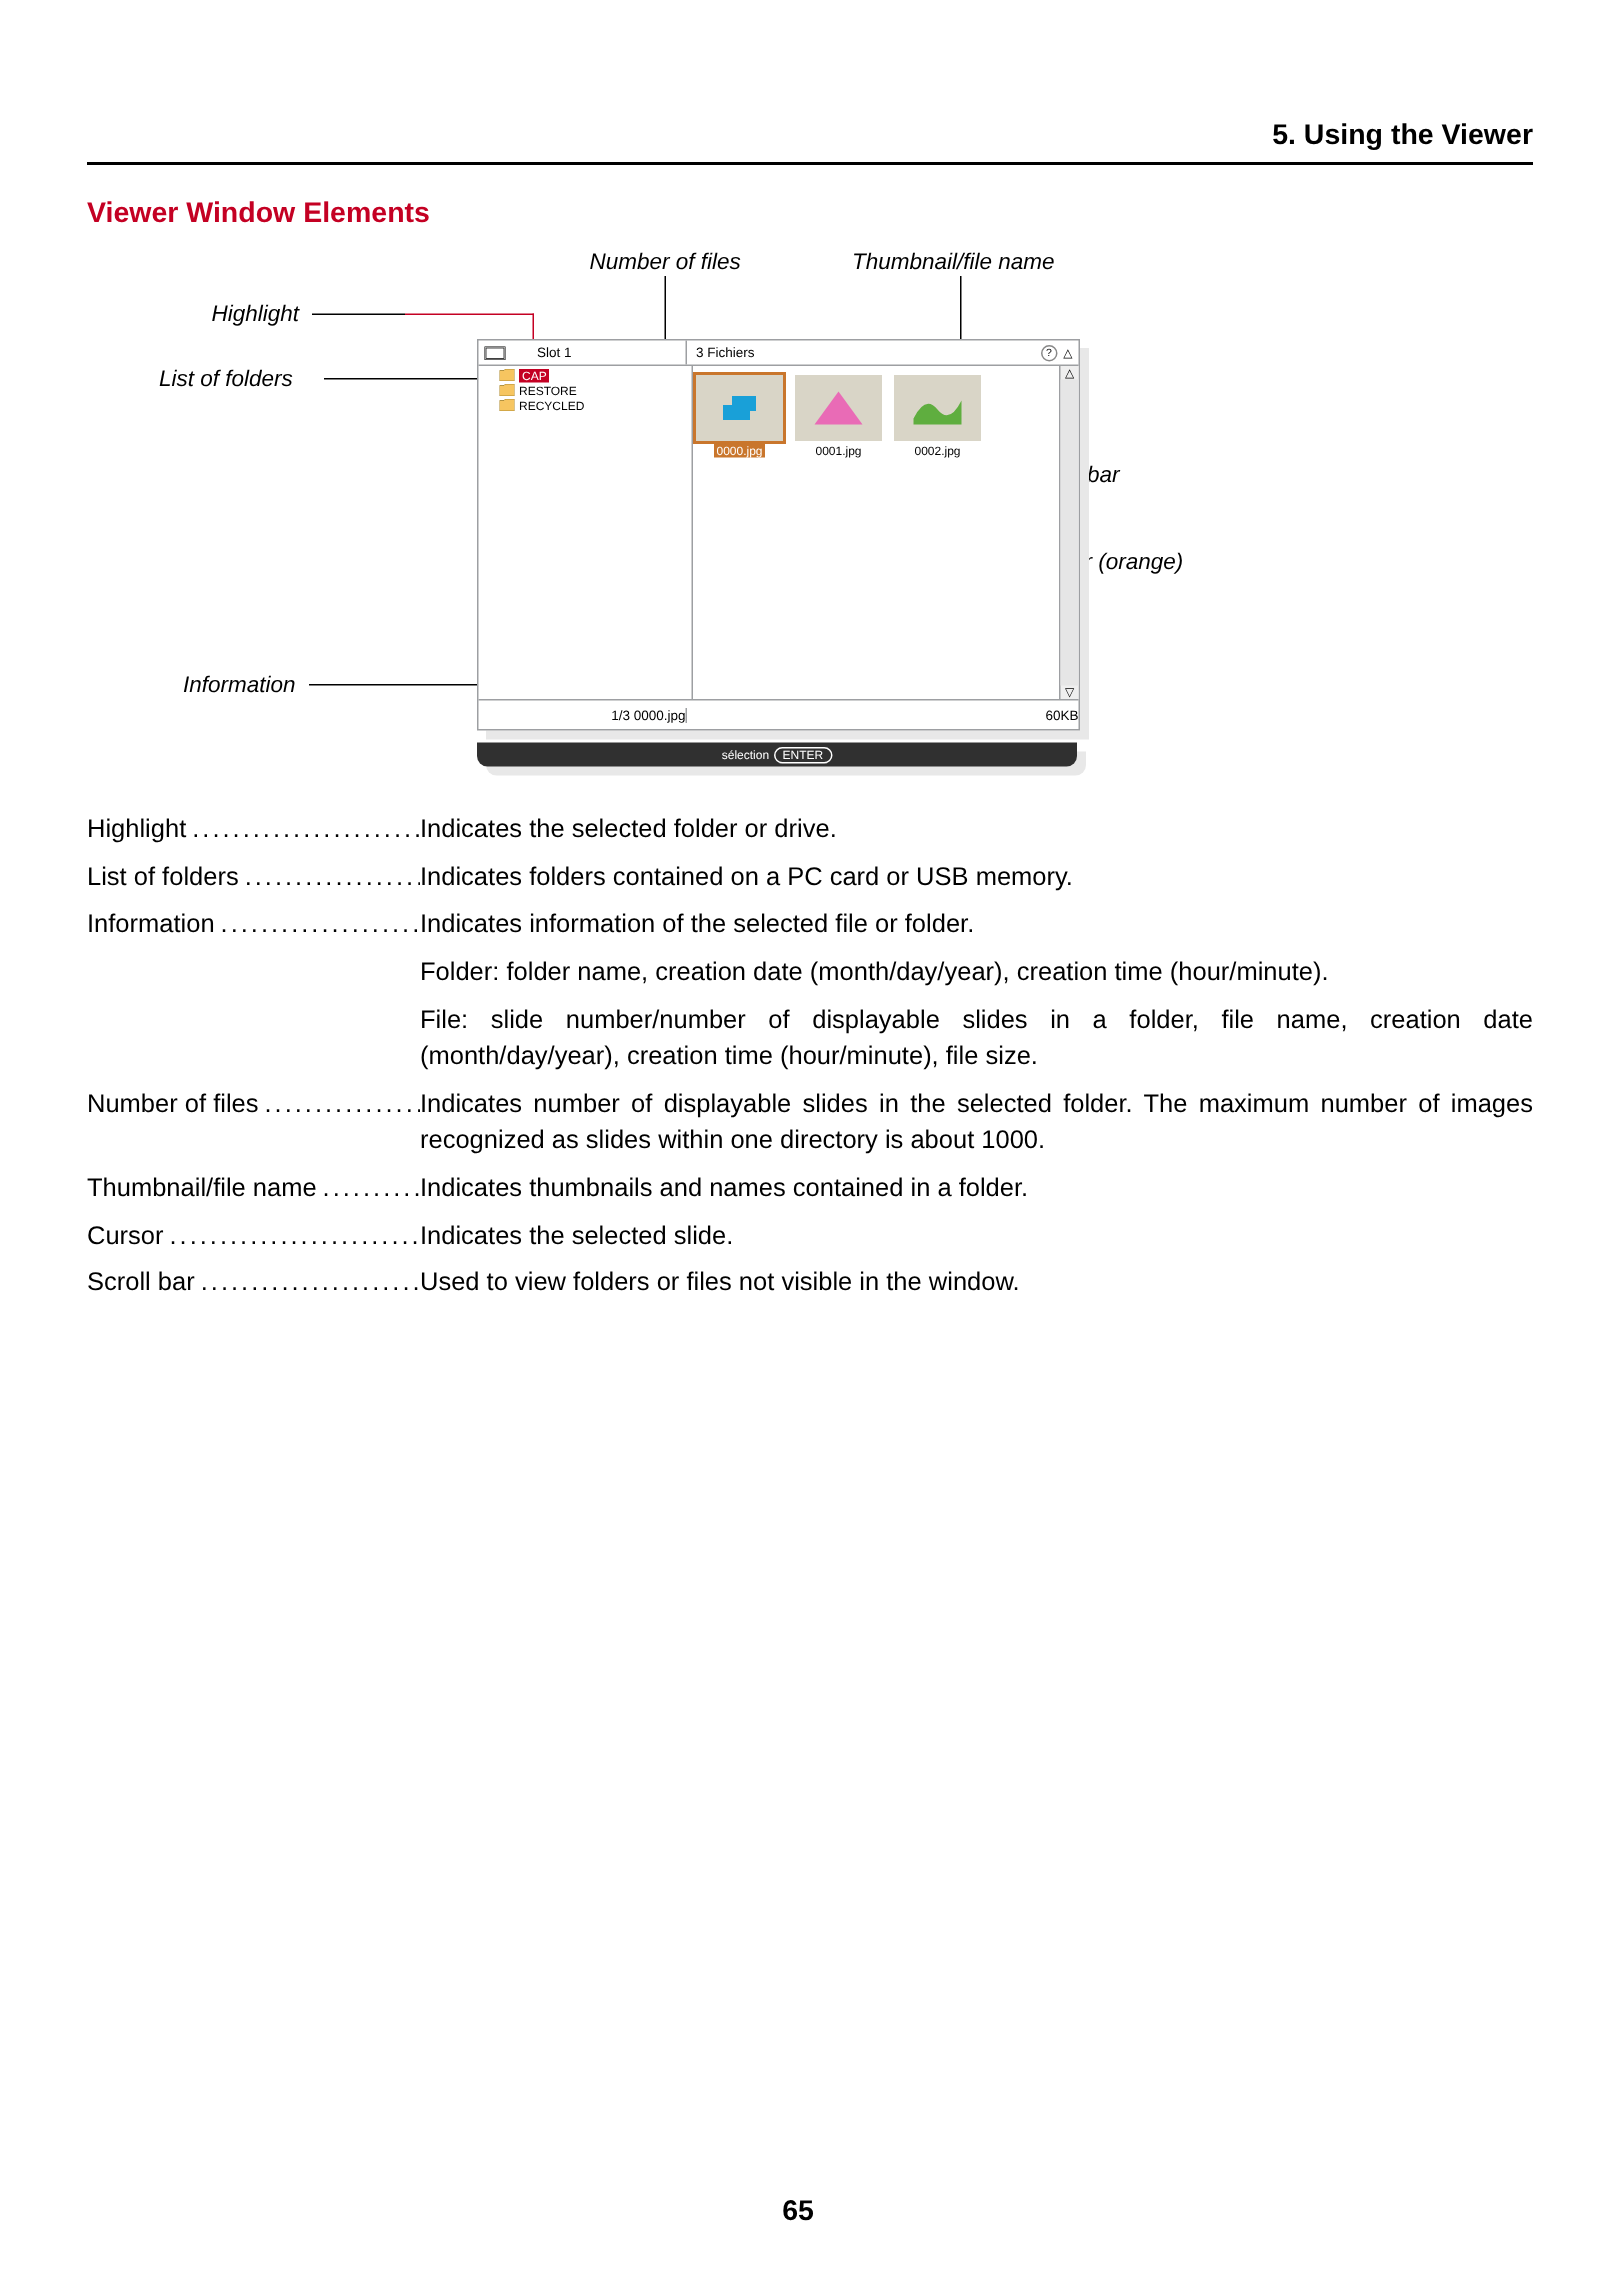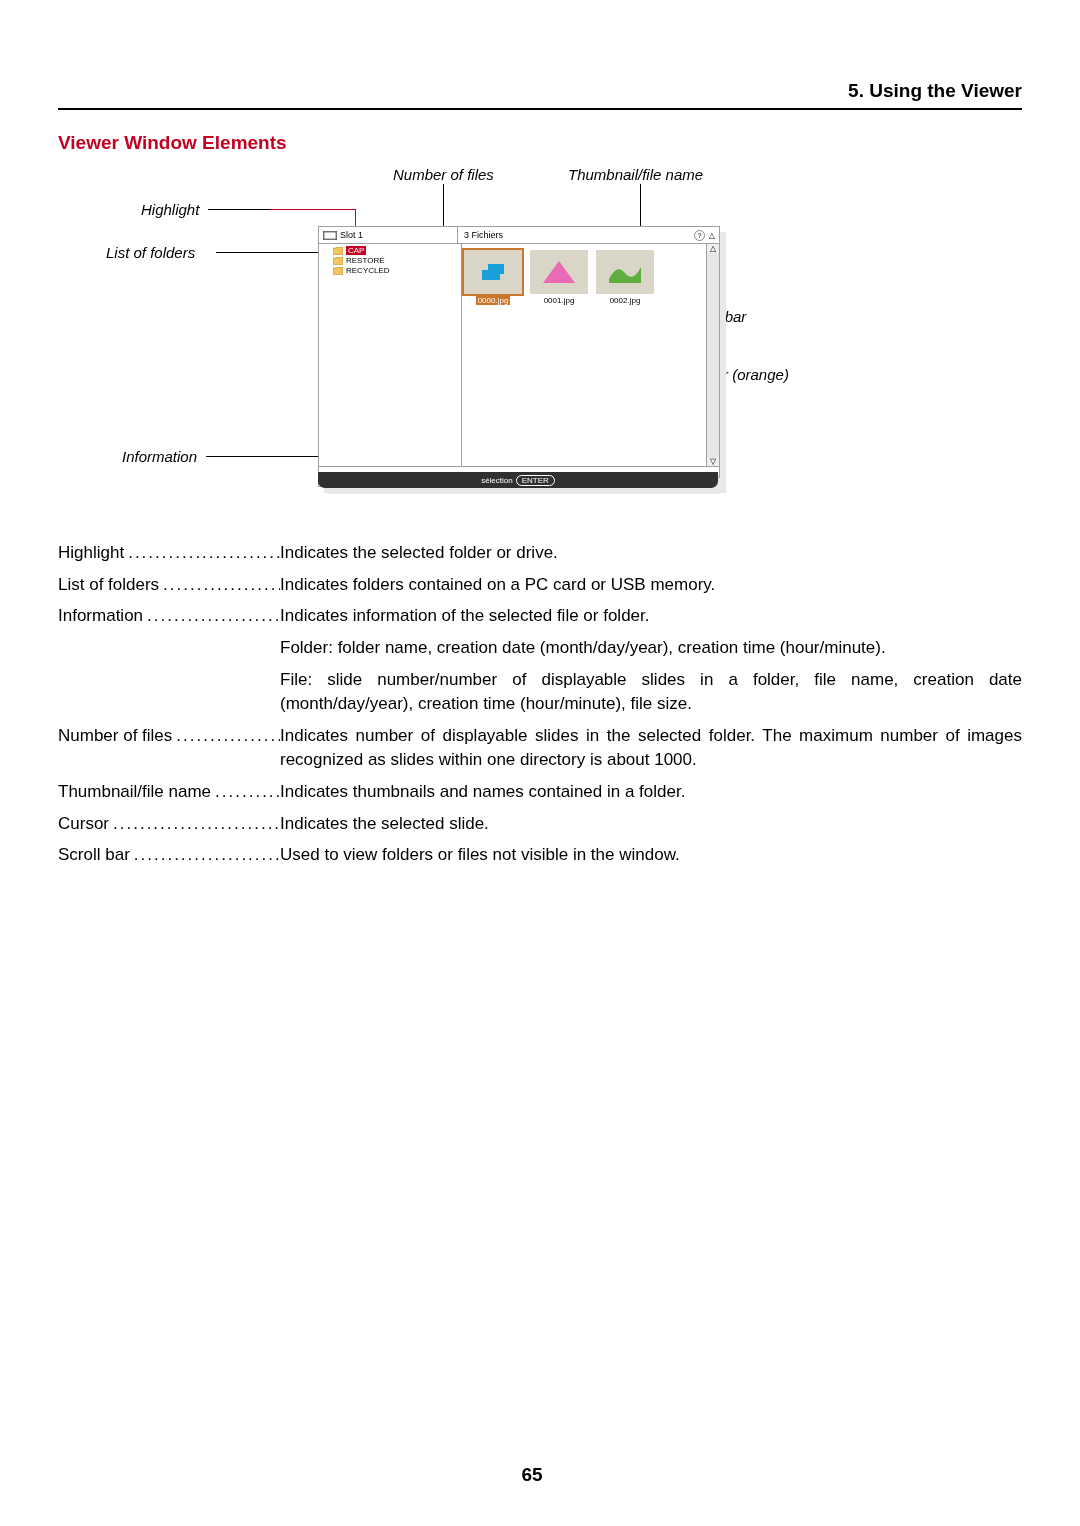--- a/index.html
+++ b/index.html
@@ -51,20 +51,21 @@
     display: flex;
     height: 16px;
     border-bottom: 1px solid #9d9fa2;
   }
   .vw-slot {
     width: 134px;
     border-right: 1px solid #9d9fa2;
     padding-left: 4px;
     display: flex;
     align-items: center;
+    gap: 18px;
   }
   .vw-files {
     flex: 1;
     padding-left: 6px;
     display: flex;
     align-items: center;
   }
   .vw-icons {
     display: flex;
     align-items: center;
@@ -75,21 +76,21 @@
     display: flex;
     height: 222px;
   }
   .vw-folders {
     width: 134px;
     border-right: 1px solid #9d9fa2;
     padding: 2px 4px;
   }
   .folder-row {
     display: flex;
-    align-items: flex-end;
+    align-items: flex-start;
     gap: 3px;
     font-size: 8px;
     padding: 0 0 1px 10px;
   }
   .folder-row.highlighted .flabel {
     background: #c40023;
     color: #fff;
     padding: 0 2px;
   }
   .vw-thumbs {
@@ -138,21 +139,21 @@
   .vw-info {
     display: flex;
     height: 20px;
     border-top: 1px solid #9d9fa2;
     align-items: center;
     text-align: right;
   }
   .vw-info .left { width: 134px; border-right:1px solid #9d9fa2; padding-left:4px; }
   .vw-info .mid { flex:1; padding-left:6px; }
   .vw-statusbar{
-    position:absolute; left:260px; top:306px; width:400px; height:16px;
+    position:absolute; left:260px; top:329px; width:400px; height:16px;
     background:#303030; color:#fff; font-size:8px; text-align:center;
     display:flex; align-items:center; justify-content:center; border-radius:0 0 7px 7px;
     box-shadow: 6px 6px 0 #e8e8e8;
   }
   .enter-pill{ border:1px solid #fff; border-radius:6px; padding:0 5px; margin-left:3px; }
 
   
   .anno {
     position: absolute;
     font-style: italic;

